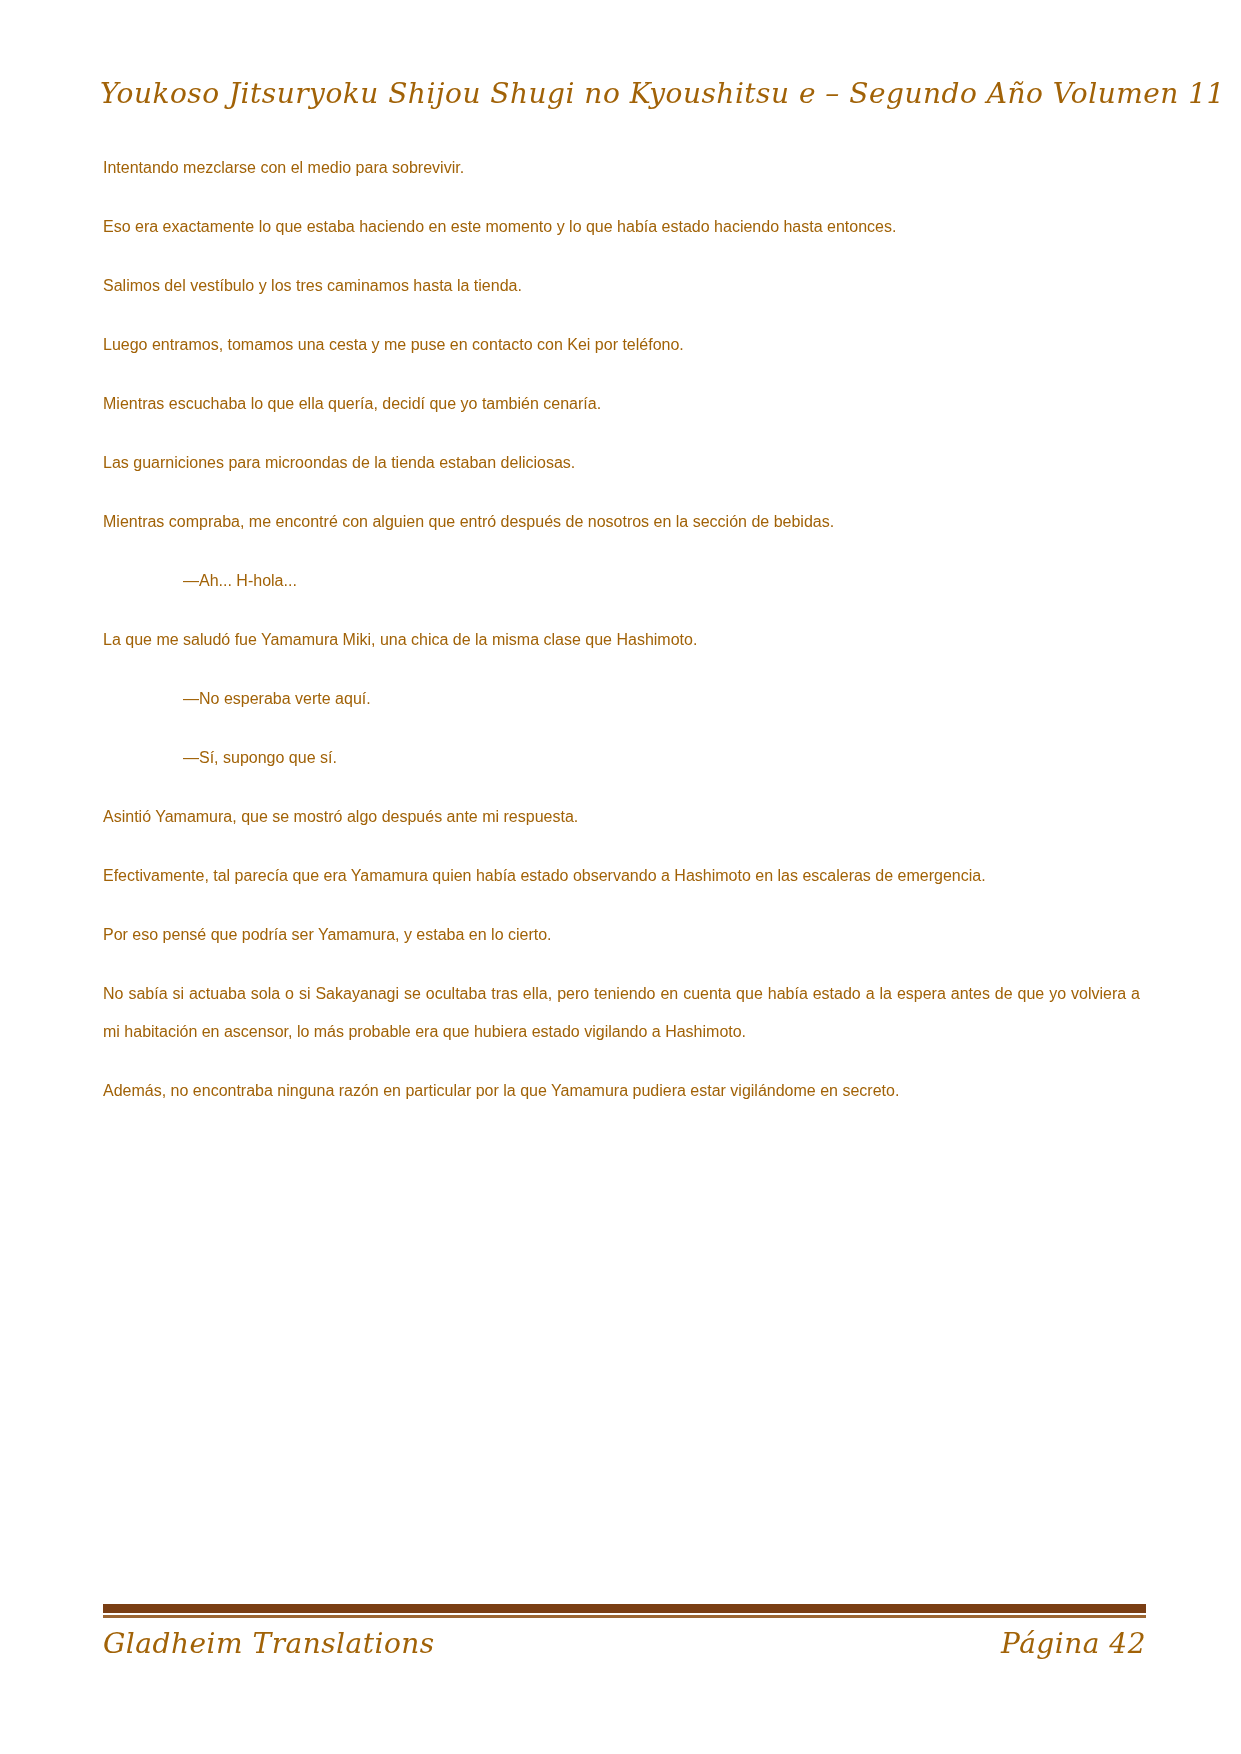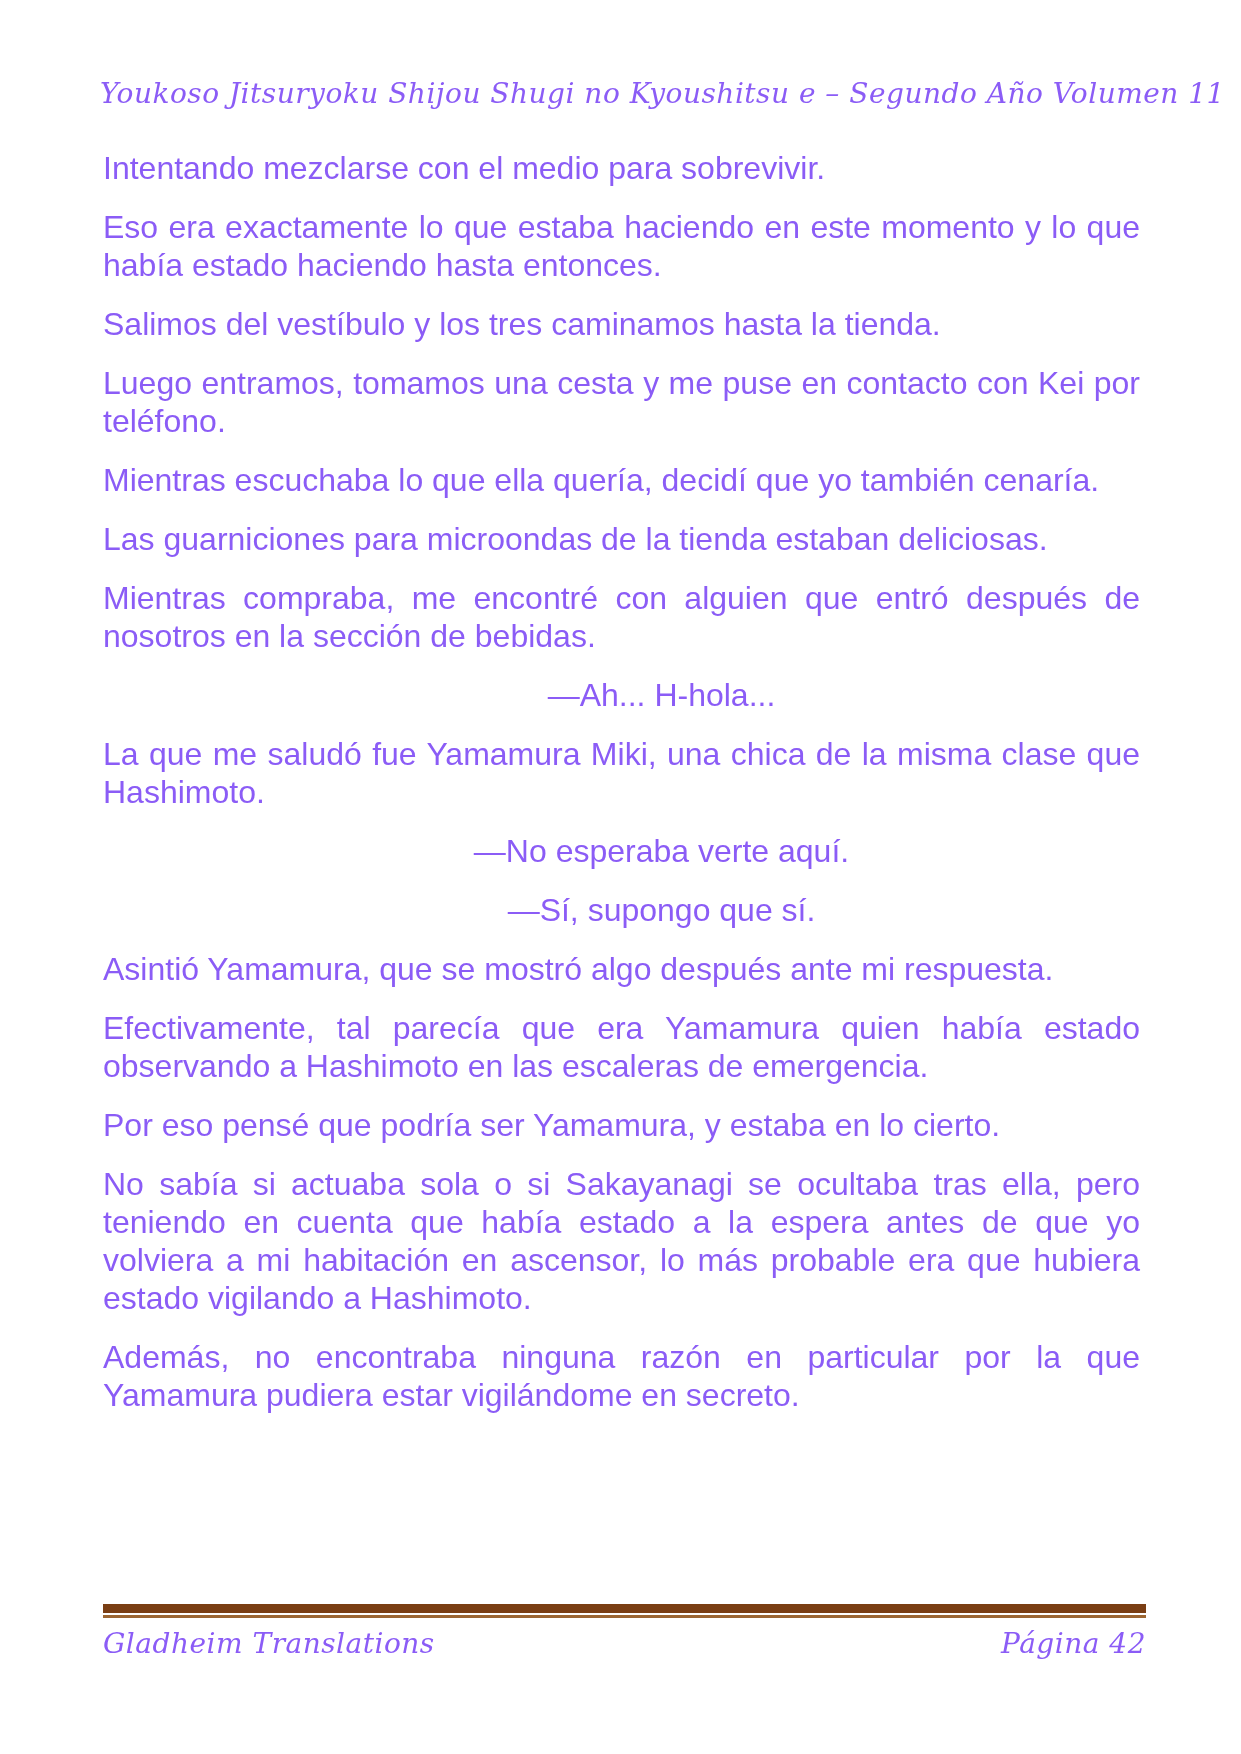--- a/index.html
+++ b/index.html
@@ -5,21 +5,21 @@
   html, body {
     margin: 0;
     padding: 0;
     background: #ffffff;
   }
   .page {
     position: relative;
     width: 1241px;
     height: 1754px;
     background: #ffffff;
-    color: #8b5cf6;
+    color: #a16207;
     overflow: hidden;
     font-family: "Liberation Sans", sans-serif;
   }
   .header {
     position: absolute;
     left: 100px;
     top: 78px;
     width: 1045px;
     font-family: "DejaVu Serif", serif;
     font-style: italic;
@@ -29,27 +29,27 @@
     letter-spacing: 0.5px;
   }
   .content {
     position: absolute;
     left: 103px;
     top: 149px;
     width: 1037px;
   }
   .para {
     margin: 0 0 21px 0;
-    font-size: 32px;
+    font-size: 16px;
     line-height: 38px;
     text-align: justify;
     text-justify: inter-word;
   }
   .para.dialogue {
-    text-align: center;
+    text-align: left;
     text-indent: 80px;
   }
   .footer {
     position: absolute;
     left: 103px;
     top: 1604px;
     width: 1043px;
   }
   .sep-thick {
     height: 9px;

